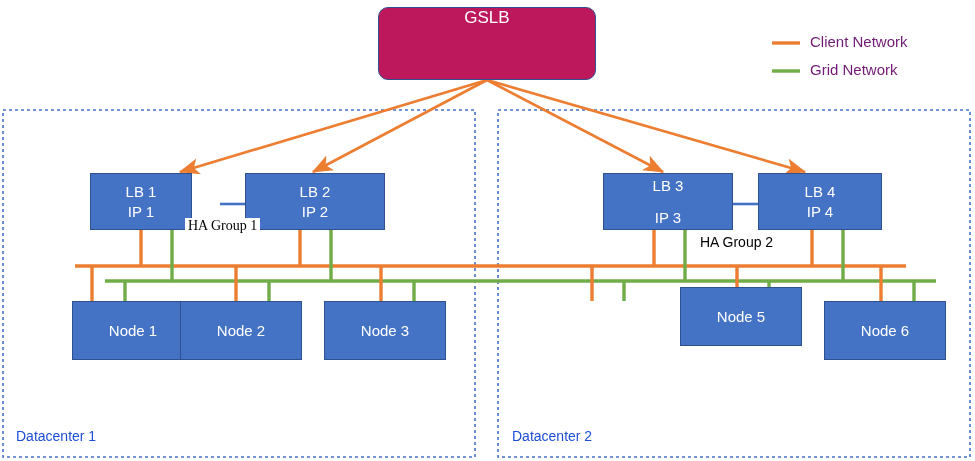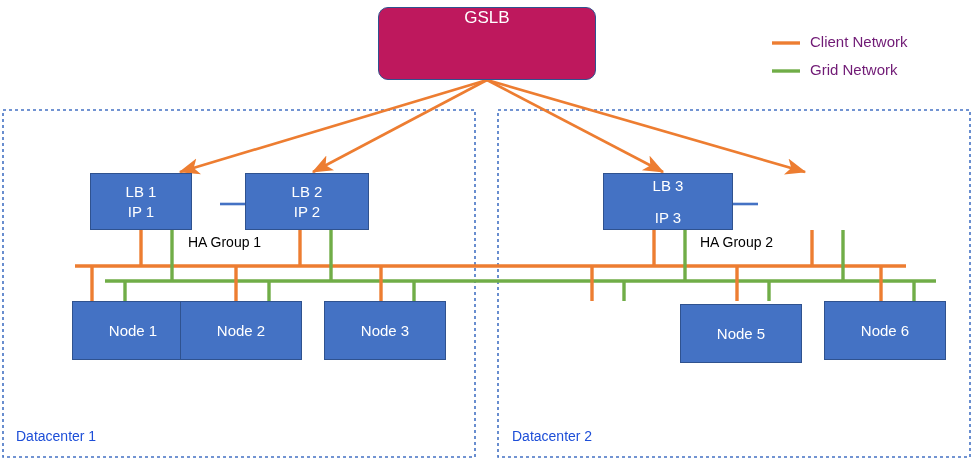--- a/index.html
+++ b/index.html
@@ -150,47 +150,51 @@
     <span>Client Network</span>
   </div>
   <div class="legend-label" style="left:810px; top:61px;">
     <span>Grid Network</span>
   </div>
 
   <div class="node-box" style="left:90px; top:173px; width:102px; height:57px;">
     <span>LB 1</span>
     <span>IP 1</span>
   </div>
-  <div class="node-box" style="left:245px; top:173px; width:124px; height:57px;">
+  <div class="node-box" style="left:245px; top:173px; width:140px; height:57px;">
     <span>LB 2</span>
     <span>IP 2</span>
   </div>
-  <div class="plain-label" style="left:185px; top:234px;">
+  <div class="plain-label" style="left:185px; top:218px;font-family:Liberation Serif, serif;">
     <span class="ha-label">HA Group 1</span>
   </div>
 
   <div class="node-box" style="left:603px; top:173px; width:130px; height:57px;gap:12px;">
     <span>LB 3</span>
     <span>IP 3</span>
   </div>
+  <div class="node-box" style="left:758px; top:173px; width:124px; height:57px;">
+    <span>LB 4</span>
+    <span>IP 4</span>
+  </div>
   <div class="plain-label" style="left:697px; top:234px;">
     <span class="ha-label">HA Group 2</span>
   </div>
 
   <div class="node-box" style="left:35px; top:301px; width:122px; height:59px;margin-left:37px;">
     <span>Node 1</span>
   </div>
   <div class="node-box" style="left:180px; top:301px; width:122px; height:59px;">
     <span>Node 2</span>
   </div>
   <div class="node-box" style="left:324px; top:301px; width:122px; height:59px;">
     <span>Node 3</span>
   </div>
 
-  <div class="node-box" style="left:680px; top:304px; width:122px; height:59px;">
+  <div class="node-box" style="left:680px; top:287px; width:122px; height:59px;">
     <span>Node 5</span>
   </div>
   <div class="node-box" style="left:824px; top:301px; width:122px; height:59px;">
     <span>Node 6</span>
   </div>
 
   <div class="dc-label" style="left:16px; top:428px;">
     <span>Datacenter 1</span>
   </div>
   <div class="dc-label" style="left:512px; top:428px;">

